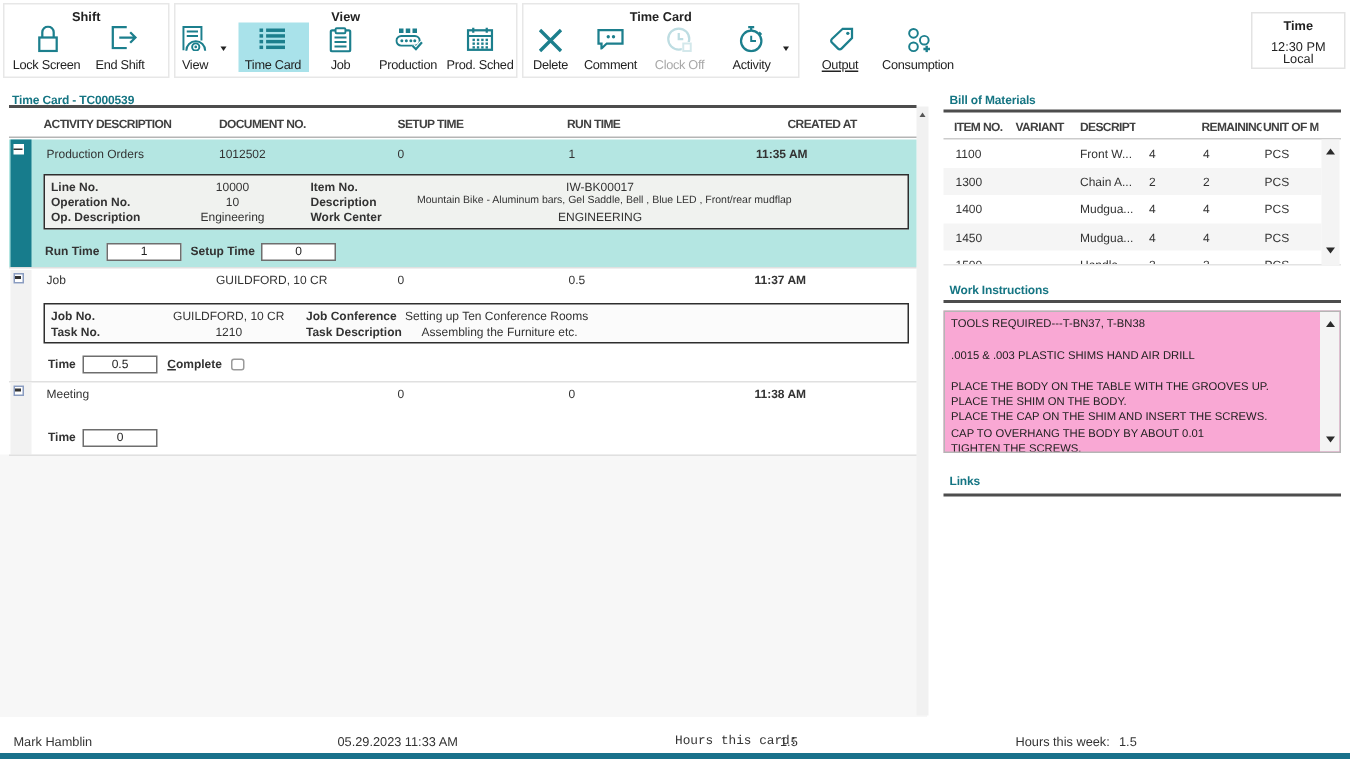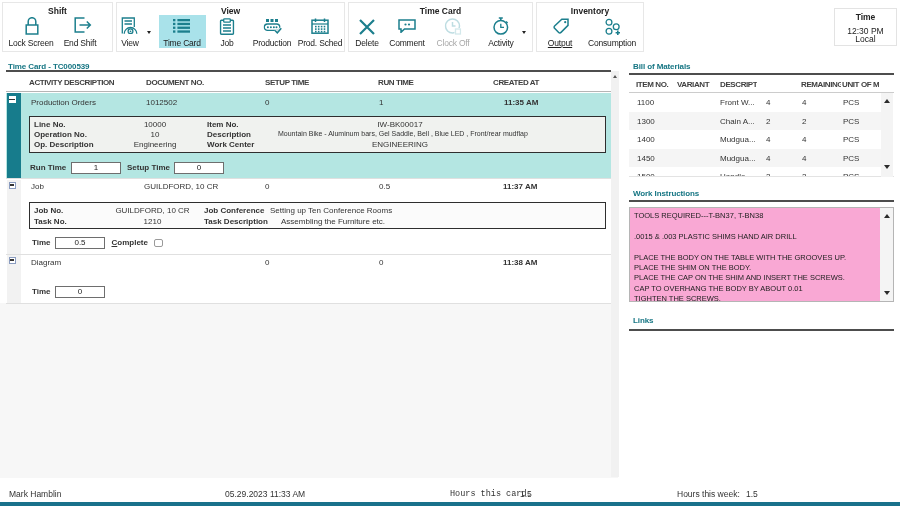--- a/index.html
+++ b/index.html
@@ -27,23 +27,20 @@
 
   <div class="grp" style="left:2px;width:111px;">
       <div class="grplbl">Shift</div>
     </div>
   <div class="grp" style="left:116px;width:229px;">
       <div class="grplbl">View</div>
     </div>
   <div class="grp" style="left:348px;width:185px;">
       <div class="grplbl">Time Card</div>
     </div>
-  <div class="grp" style="left:536px;width:108px;">
-      <div class="grplbl">Inventory</div>
-    </div>
 
   <div class="abs" style="left:159px;top:15px;width:47px;height:33px;background:#a9e2ea;"></div>
 
   <span class="ric" style="left:32px;top:17px;" id="ic-lock"><svg width="14" height="18" viewBox="0 0 14 18">
         <rect x="1.2" y="8" width="11.6" height="9" fill="none" stroke="#1c7f8d" stroke-width="1.5"></rect>
         <path d="M3.2 8 V4.5 a3.8 3.8 0 0 1 7.6 0 V8" fill="none" stroke="#1c7f8d" stroke-width="1.5"></path>
       </svg></span>
   <span class="ric" style="left:83px;top:17px;" id="ic-endshift"><svg width="18" height="16" viewBox="0 0 18 16">
         <path d="M10.5 1 H1.2 V15 H10.5" fill="none" stroke="#1c7f8d" stroke-width="1.5"></path>
         <path d="M5.5 8 H16 M12.8 4.5 L16.3 8 L12.8 11.5" fill="none" stroke="#1c7f8d" stroke-width="1.5"></path>
@@ -157,21 +154,21 @@
   <div class="sect-title" style="left:8px;top:62px;">Time Card - TC000539</div>
 
   <div class="abs" style="left:611px;top:71px;width:8px;height:406px;background:#f1f1f1;"></div>
   <div class="abs" style="left:612.5px;top:75px;width:0;height:0;border-left:2.5px solid transparent;border-right:2.5px solid transparent;border-bottom:3px solid #555;"></div>
 
   <div class="hdrline" style="left:6px;top:70px;width:605px;"></div>
   <div class="abs thead" style="left:29px;top:77.5px;">ACTIVITY DESCRIPTION</div>
   <div class="abs thead" style="left:146px;top:77.5px;">DOCUMENT NO.</div>
   <div class="abs thead" style="left:265px;top:77.5px;">SETUP TIME</div>
   <div class="abs thead" style="left:378px;top:77.5px;">RUN TIME</div>
-  <div class="abs thead" style="left:493px;top:77.5px;">CREATED AT</div>
+  <div class="abs thead" style="left:525px;top:77.5px;">CREATED AT</div>
   <div class="abs" style="left:6px;top:91px;width:605px;height:1px;background:#b5b5b5;"></div>
 
   <div class="abs" style="left:6px;top:93px;width:605px;height:84.5px;background:#b4e6e2;"></div>
   <div class="abs" style="left:7px;top:93px;width:13.5px;height:84.5px;background:#177c8c;"></div>
   <div class="abs" style="left:8.5px;top:96px;width:7px;height:7px;background:#fff;">
      <div style="margin:2.5px 0.5px 0 0.5px;height:1.5px;background:#333;"></div>
   </div>
   <div class="cell" style="left:31px;top:97.5px;">Production Orders</div>
   <div class="cell" style="left:146px;top:97.5px;">1012502</div>
   <div class="cell" style="left:265px;top:97.5px;">0</div>
@@ -223,21 +220,21 @@
   <div class="cell b" style="left:32px;top:238px;">Time</div>
   <div class="inp" style="left:55px;top:236.5px;width:50px;height:12px;">0.5</div>
   <div class="cell b" style="left:111.5px;top:238px;"><span style="text-decoration:underline;">C</span>omplete</div>
   <div class="abs" style="left:154px;top:238.5px;width:8.5px;height:8.5px;border:1px solid #9a9a9a;border-radius:2px;background:#fff;"></div>
 
   <div class="abs" style="left:6px;top:254px;width:605px;height:1px;background:#e0e0e0;"></div>
   <div class="abs" style="left:7px;top:255px;width:13.5px;height:47.5px;background:#f2f2f2;"></div>
   <div class="abs" style="left:8.5px;top:256.5px;width:7px;height:7px;background:#fff;border:1px solid #8a9cc0;">
      <div style="margin:1.5px 0.5px 0 0.5px;height:1.5px;background:#333;"></div>
   </div>
-  <div class="cell" style="left:31px;top:257.5px;">Diagram</div>
+  <div class="cell" style="left:31px;top:257.5px;">Meeting</div>
   <div class="cell" style="left:265px;top:257.5px;">0</div>
   <div class="cell" style="left:379px;top:257.5px;">0</div>
   <div class="cell b" style="left:503px;top:257.5px;">11:38 AM</div>
 
   <div class="cell b" style="left:32px;top:287px;">Time</div>
   <div class="inp" style="left:55px;top:286px;width:50px;height:12px;">0</div>
   <div class="abs" style="left:6px;top:302.5px;width:605px;height:1px;background:#e0e0e0;"></div>
 
   <div class="sect-title" style="left:633px;top:62px;">Bill of Materials</div>
   <div class="hdrline" style="left:629px;top:72.5px;width:265px;"></div>

